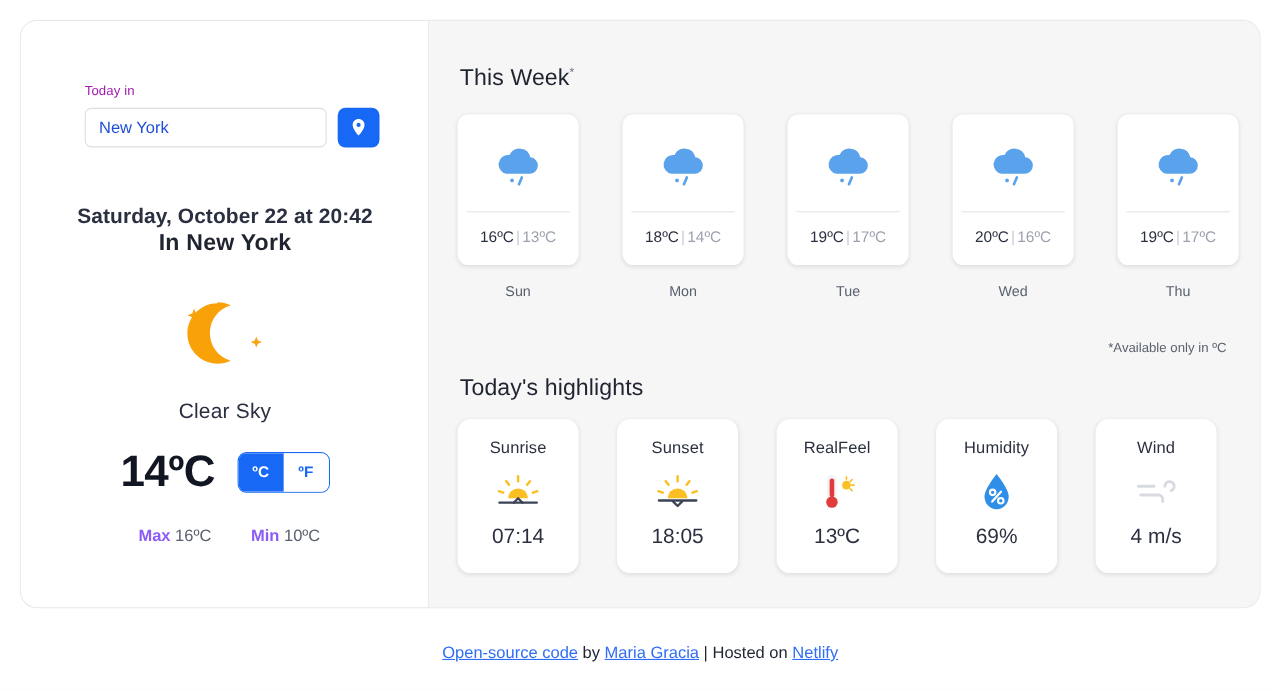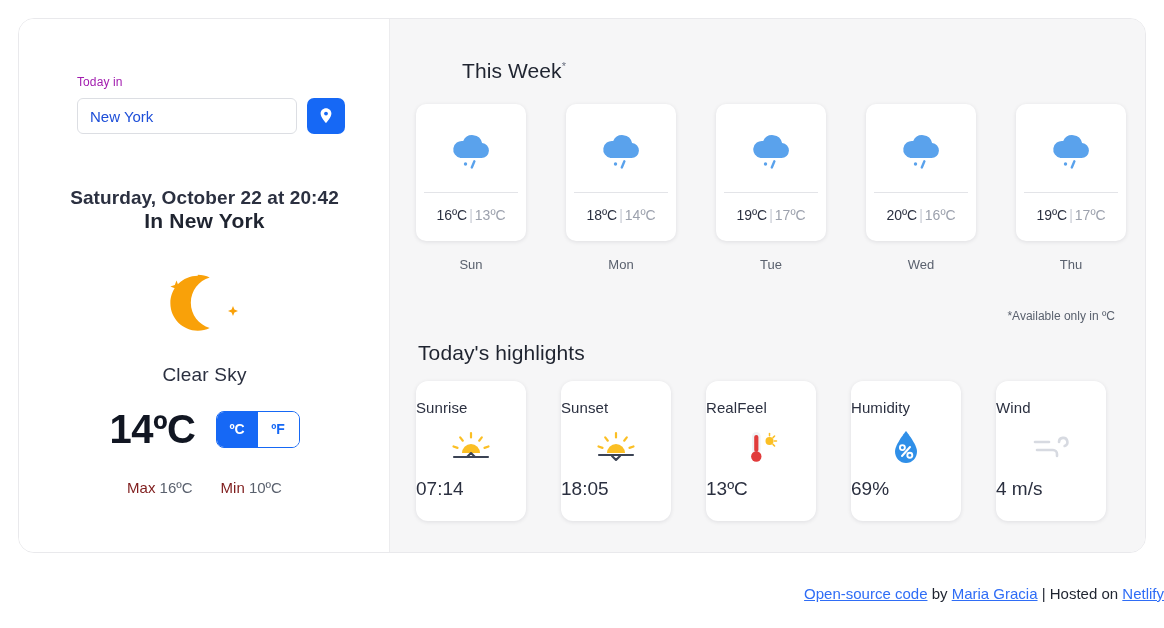--- a/index.html
+++ b/index.html
@@ -178,42 +178,42 @@
     position: absolute;
     top: 460px;
     left: 0;
     width: 371px;
     display: flex;
     justify-content: center;
     gap: 28px;
     font-size: 15px;
     color: #2b3040;
   }
-  .minmax b { font-weight: normal; color: #7f1d1d; }
+  .minmax b { font-weight: bold; color: #8b5cf6; margin-left: 8px; }
   .minmax .v { color: #5a616e; }
 
   
   .right-panel {
     flex: 1;
     background: #f6f6f7;
     position: relative;
   }
 
   .section-title {
     font-size: 21px;
     color: #1f2430;
     letter-spacing: .1px;
   }
   .section-title .star {
     font-size: 11px;
     vertical-align: super;
     color: #6a7080;
   }
 
-  .week-title { position: absolute; left: 28px; top: 40px; margin-left: 44px; }
+  .week-title { position: absolute; left: 28px; top: 40px; }
   .hl-title   { position: absolute; left: 28px; top: 322px; }
 
   .week-strip {
     position: absolute;
     left: 26px;
     top: 85px;
     display: flex;
     gap: 40px;
   }
 
@@ -275,20 +275,21 @@
   }
 
   .hl-card {
     width: 110px;
     height: 140px;
     background: #ffffff;
     border-radius: 12px;
     box-shadow: 0 1px 4px rgba(20,24,40,.10);
     display: flex;
     flex-direction: column;
+    align-items: center;
     padding-top: 18px;
   }
 
   .hl-label {
     font-size: 15px;
     color: #2b3040;
     letter-spacing: .1px;
   }
 
   .hl-icon {
@@ -304,21 +305,21 @@
     font-size: 19px;
     color: #2b3040;
   }
 
   
   .footer {
     position: absolute;
     left: 0;
     top: 585px;
     width: 1164px;
-    text-align: right;
+    text-align: center;
     font-size: 15px;
     color: #1f2430;
   }
   .footer a {
     color: #2f6df6;
     text-decoration: underline;
   }
 </style>
 </head>
 <body>

